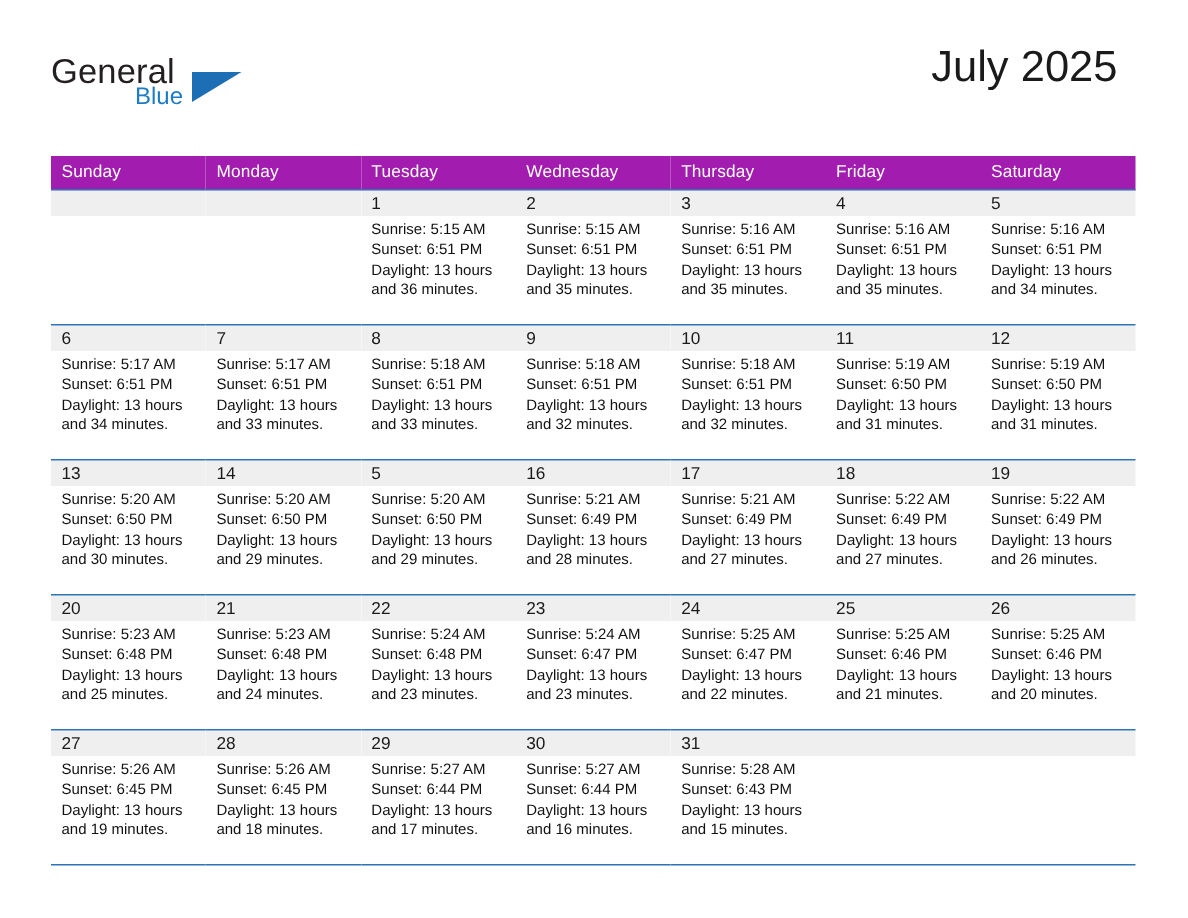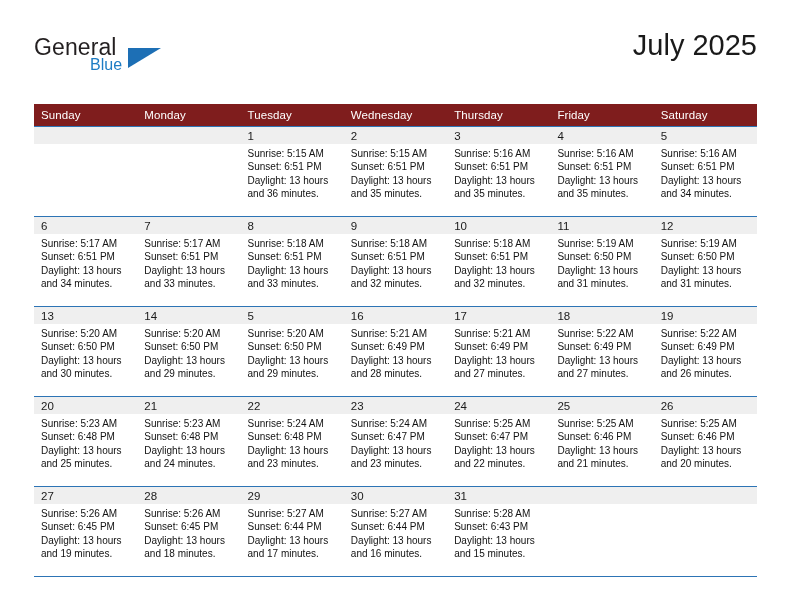--- a/index.html
+++ b/index.html
@@ -58,21 +58,21 @@
     left: 94px;
     top: 14px;
     width: 0;
     height: 0;
     border-left: 33px solid #1d6fb5;
     border-bottom: 20px solid transparent;
   }
 
   .title-block {
     position: absolute;
-    right: 0;
+    right: 12px;
     top: 0;
     text-align: right;
   }
   .month-title {
     font-size: 29px;
     color: #1a1a1a;
     line-height: 34px;
     white-space: nowrap;
     font-weight: normal;
   }
@@ -92,21 +92,21 @@
     width: 723px;
   }
   .cal-table {
     border-collapse: collapse;
     table-layout: fixed;
     width: 723px;
   }
   .cal-table col { width: 103.28px; }
 
   thead th {
-    background: #7f1d1d;
+    background: #a21caf;
     color: #ffffff;
     font-size: 11.5px;
     font-weight: normal;
     text-align: left;
     padding: 5px 0 5px 7px;
     height: 12px;
     vertical-align: middle;
     letter-spacing: 0.1px;
   }
 

